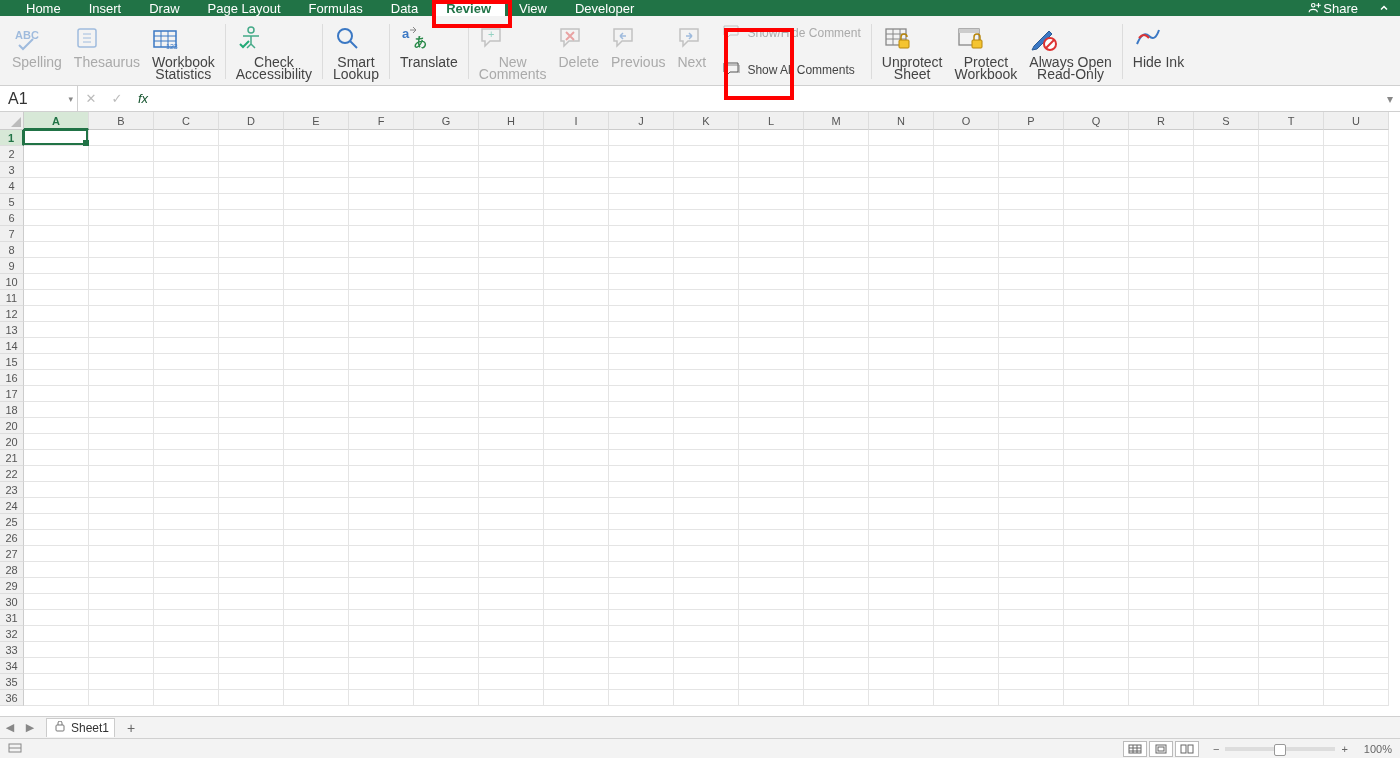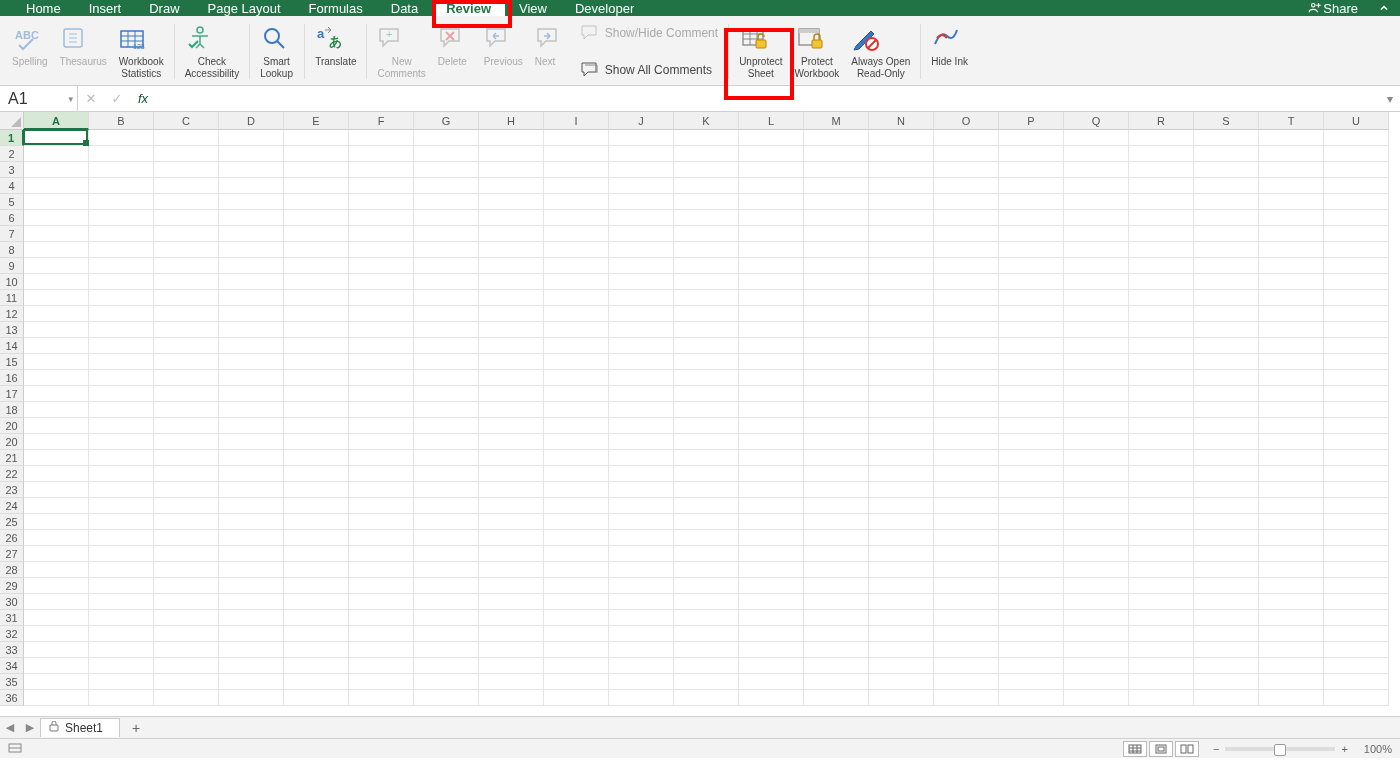--- a/index.html
+++ b/index.html
@@ -10,21 +10,21 @@
   .menu-tab { padding: 0 14px; display: flex; align-items: center; font-size: 13px; cursor: pointer; position: relative; }
   .menu-tab.active { background: #fff; color: #217346; font-weight: 600; }
   .menu-spacer { flex: 1; }
   .share { display: flex; align-items: center; gap: 1px; padding: 0 10px; font-size: 13px; }
   .chev { padding: 0 10px; display:flex; align-items:center; }
   
   
   .ribbon { background: #f3f3f3; height: 70px; border-bottom: 1px solid #d0d0d0; display: flex; align-items: stretch; padding: 2px 6px 0 6px; }
   .rbtn { display: flex; flex-direction: column; align-items: flex-start; justify-content: flex-start; padding: 4px 6px 2px 6px; min-width: 46px; text-align: center; cursor: pointer; }
   .rbtn .ico { height: 32px; display:flex; align-items:center; justify-content:center; }
-  .rbtn .lbl { font-size: 10px; line-height: 12px; color: #444; margin-top: 2px; white-space: pre; }
+  .rbtn .lbl { font-size: 14px; line-height: 12px; color: #444; margin-top: 2px; white-space: pre; }
   .rbtn.disabled .lbl { color: #aaa; }
   .rbtn.disabled svg { opacity: .45; }
   .vline { width: 1px; background: #dcdcdc; margin: 6px 4px; }
   .rstack { display:flex; flex-direction:column; justify-content:center; gap:20px; padding: 4px 6px; }
   .rsmall { display:flex; align-items:center; gap:6px; font-size:12px; color:#444; cursor:pointer; }
   .rsmall.disabled { color:#aaa; }
   .rsmall.disabled svg { opacity:.45; }
   
   
   .hl { position: absolute; border: 4px solid #ff0000; pointer-events: none; z-index: 50; }
@@ -50,21 +50,21 @@
   .rowhdr.sel { background:#d7e8d7; border-right:2px solid #217346; color:#217346; font-weight:600; }
   .cells { position:absolute; left:24px; top:18px; right:0; bottom:0; }
   .row { display:flex; height:16px; }
   .cell { width:65px; flex:0 0 65px; border-right:1px solid #e4e4e4; border-bottom:1px solid #e4e4e4; }
   .cursor { position:absolute; border:2px solid #217346; background:rgba(255,255,255,.01); }
   .cursor:after { content:""; position:absolute; right:-3px; bottom:-3px; width:6px; height:6px; background:#217346; }
   
   
   .sheetbar { height:22px; background:#f3f3f3; border-top:1px solid #d0d0d0; display:flex; align-items:center; }
   .navbtn { width:20px; text-align:center; color:#888; font-size:11px; cursor:pointer; }
-  .sheettab { background:#fff; border:1px solid #ccc; border-bottom:none; padding:2px 16px 2px 8px; font-size:12px; display:flex; align-items:center; gap:6px; margin-left:0; }
+  .sheettab { background:#fff; border:1px solid #ccc; border-bottom:none; padding:2px 5px 2px 8px; font-size:12px; display:flex; align-items:center; gap:6px; margin-left:6px; }
   .addsheet { margin-left:12px; font-size:14px; color:#666; cursor:pointer; }
   
   
   .status { height:20px; background:#f3f3f3; border-top:1px solid #d0d0d0; display:flex; align-items:center; padding:0 8px; font-size:11px; color:#666; }
   .status .sp { flex:1; }
   .viewbtn { width:24px; height:16px; border:1px solid #bbb; margin-left:2px; display:flex; align-items:center; justify-content:center; cursor:pointer; background:#fff; }
   .zoom { display:flex; align-items:center; gap:6px; margin-left:14px; }
   .zslider { width:110px; height:4px; background:#ddd; position:relative; }
   .zslider:before { content:""; position:absolute; left:50%; top:-3px; width:10px; height:10px; background:#fff; border:1px solid #999; border-radius:2px; transform:translateX(-50%); }
 </style>

